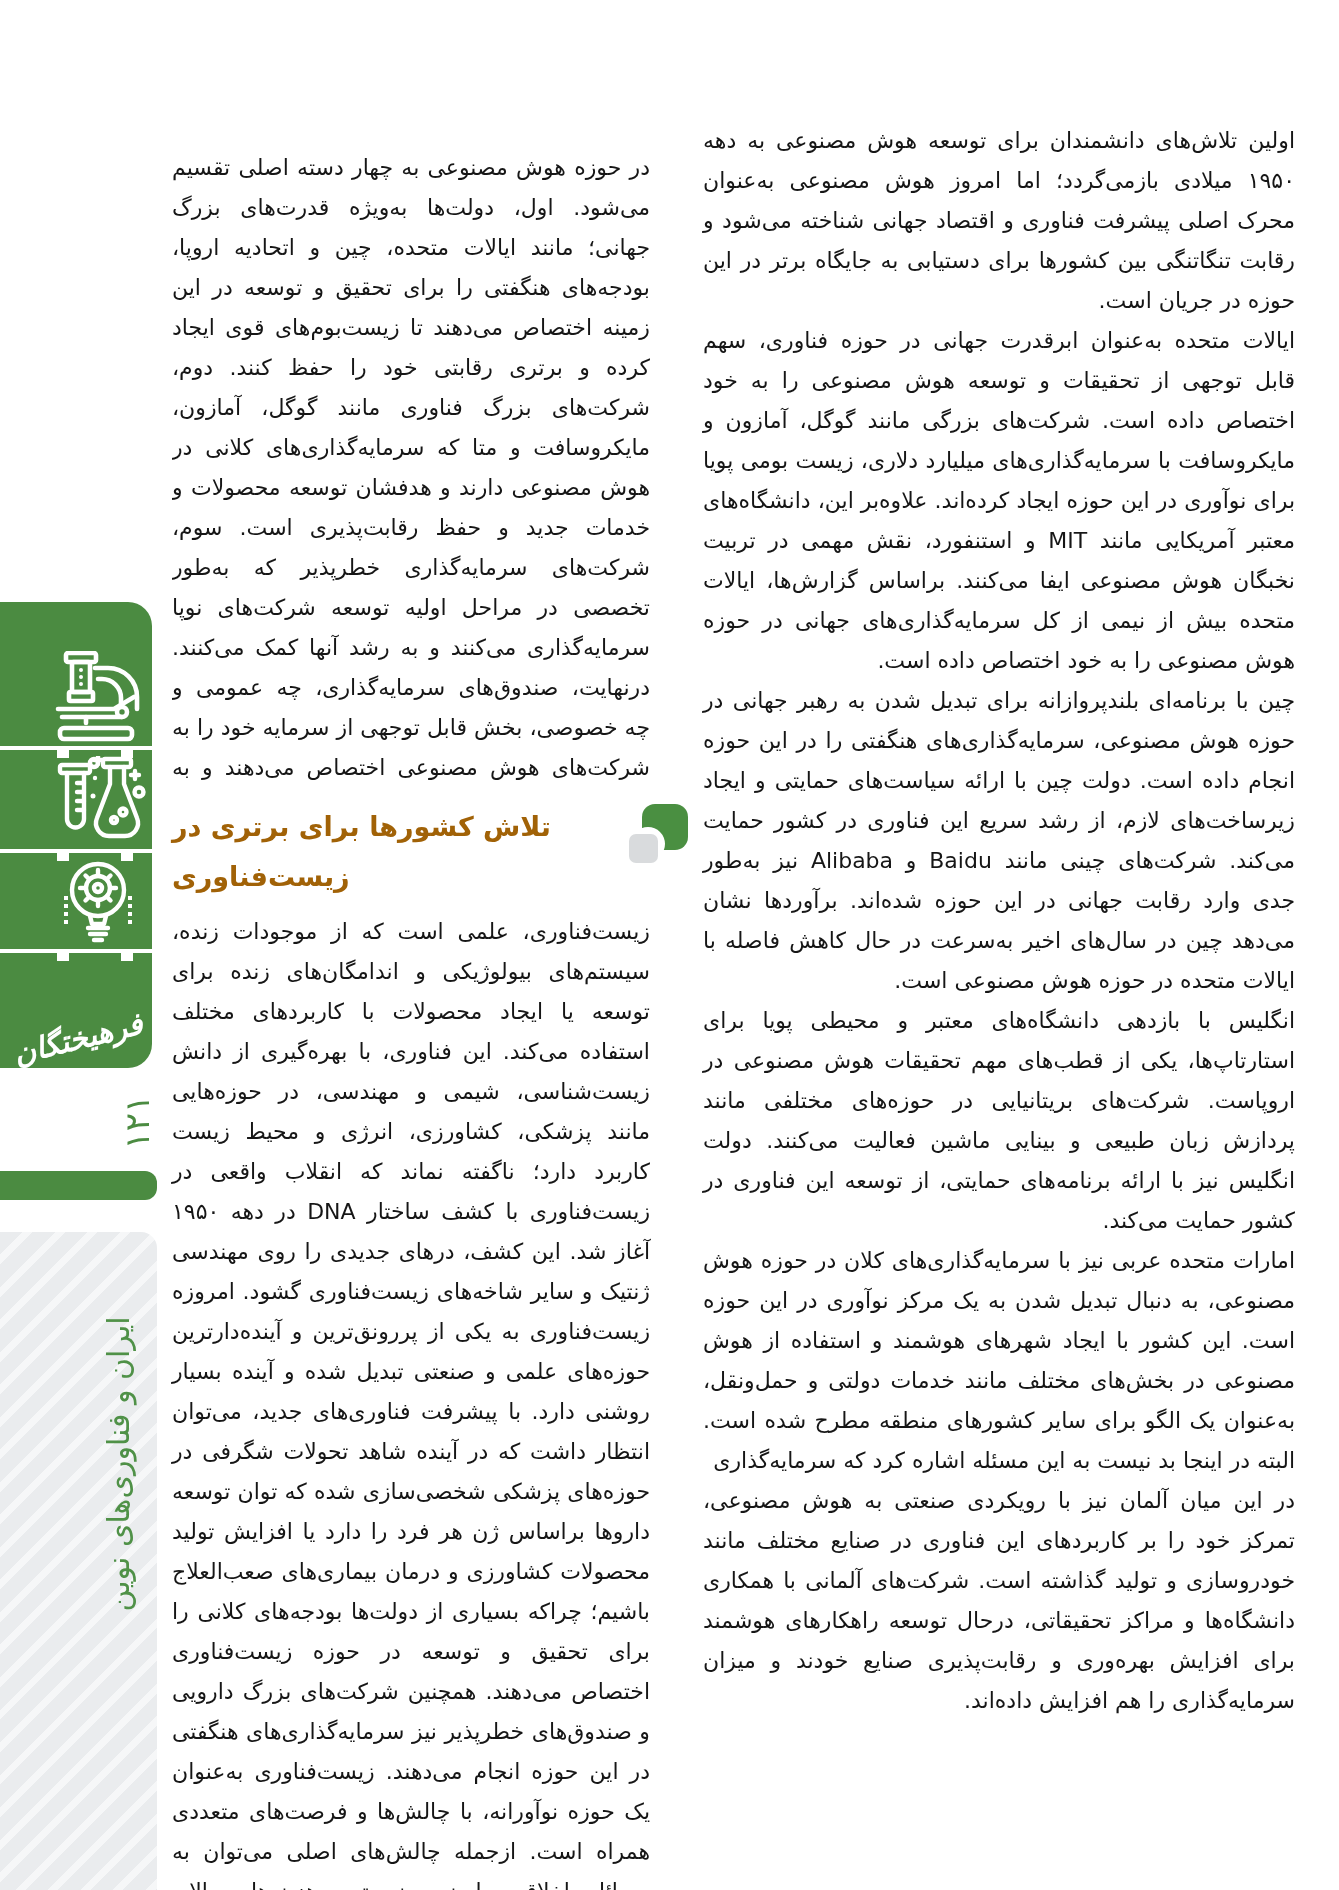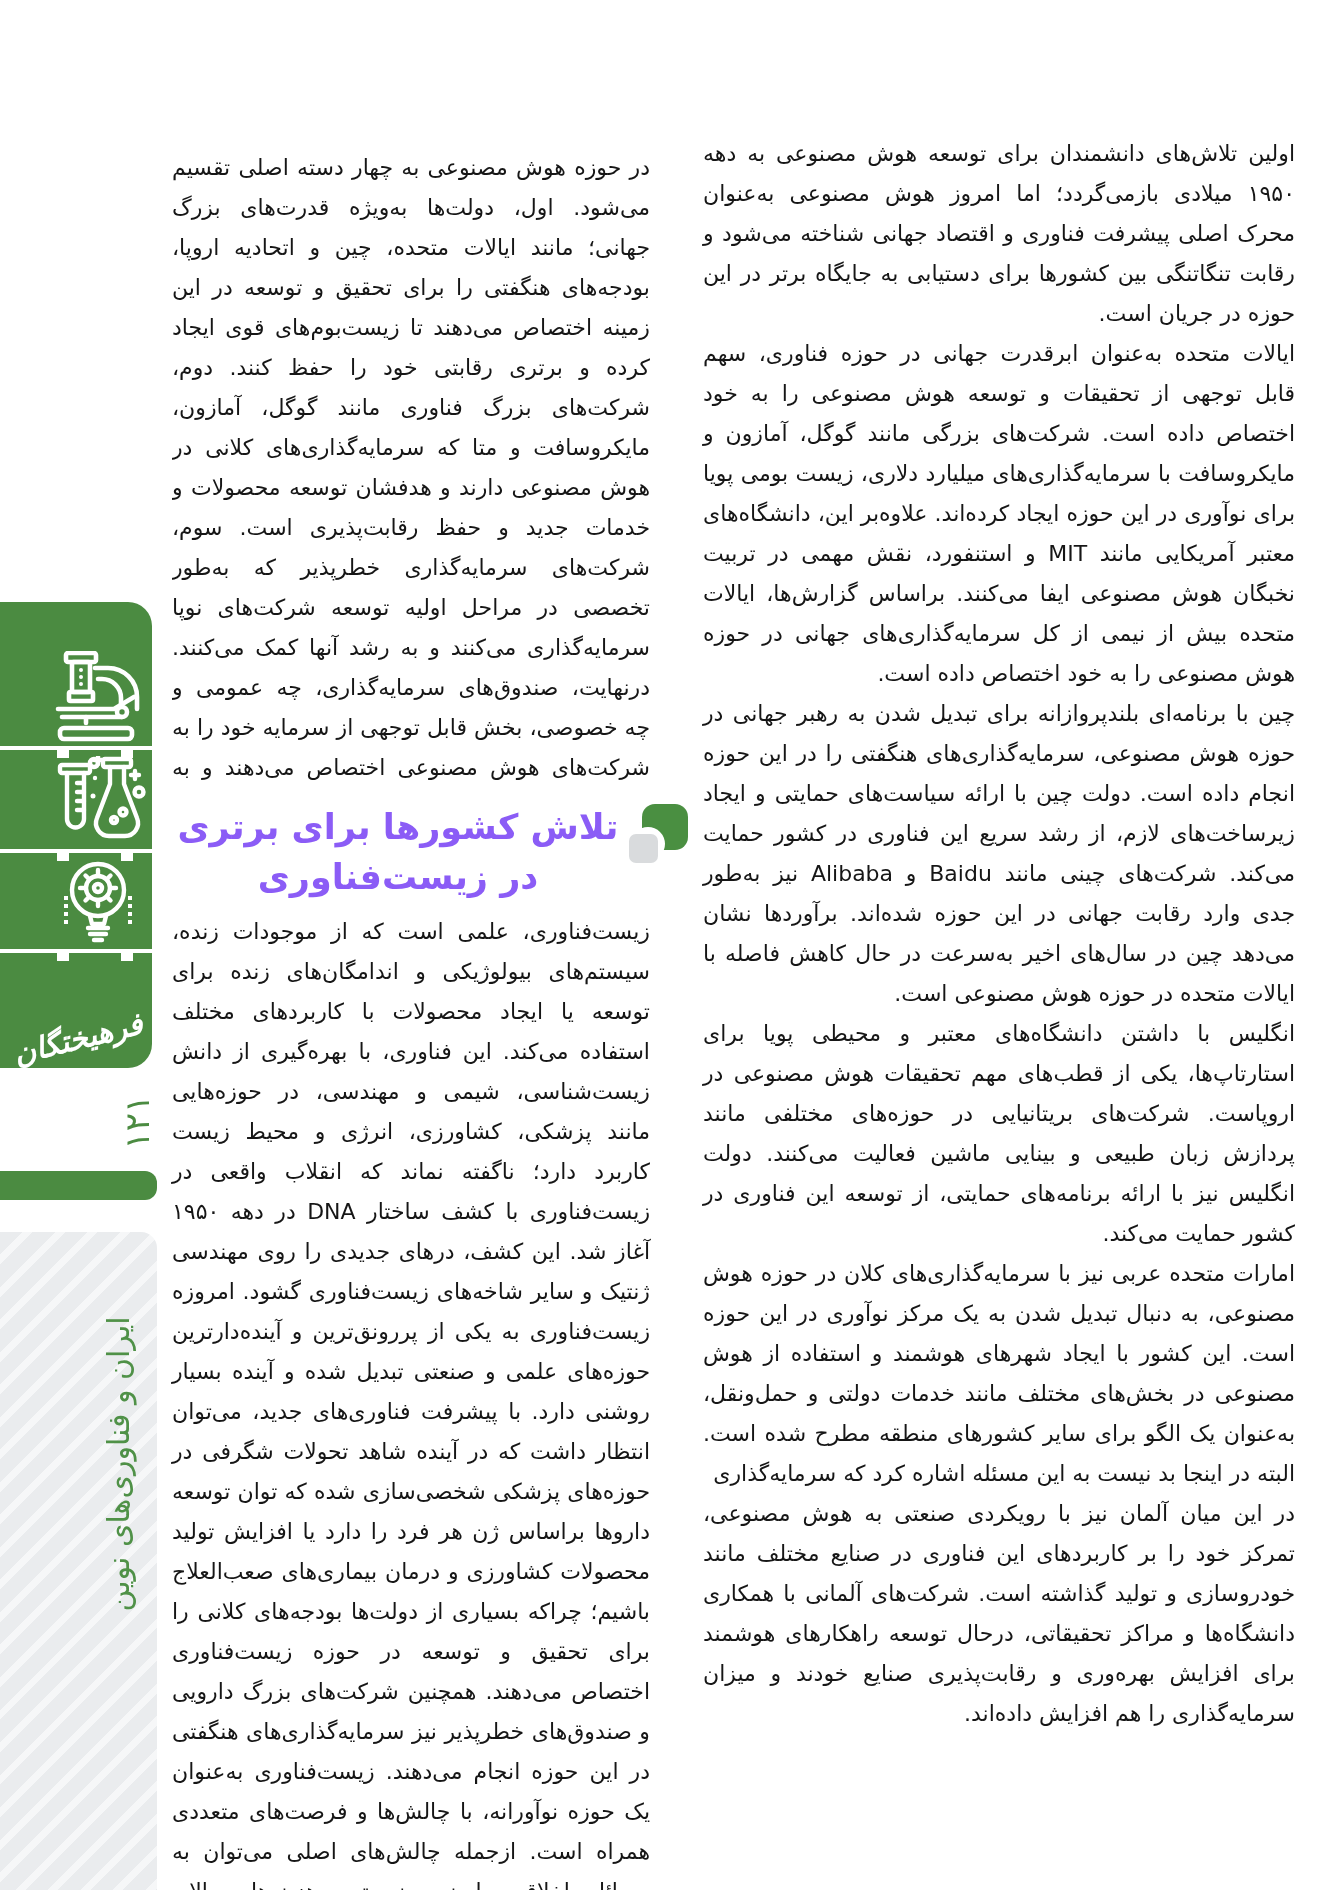--- a/index.html
+++ b/index.html
@@ -7,27 +7,27 @@
     width:1339px;height:1890px;position:relative;background:#ffffff;
     overflow:hidden;
     font-family:"DejaVu Sans", sans-serif;
   }
   
   .col{
     position:absolute;direction:rtl;text-align:justify;
     color:#161616;font-size:22px;line-height:40px;
   }
   .col p{margin:0;padding:0;}
-  .col-right{left:703px;top:134px;width:592px;}
+  .col-right{left:703px;top:121px;width:592px;}
   .col-left{left:172px;top:148px;width:478px;}
   .lead-box{height:640px;overflow:hidden;}
   .section-heading{
     position:relative;margin:14px 0 10px 0;padding:0 26px 0 0;
-    text-align:center;font-size:35px;font-weight:bold;line-height:50px;
-    color:#8b5cf6;
+    text-align:left;font-size:27px;font-weight:bold;line-height:50px;
+    color:#a16207;
   }
   
   .h-icon{position:absolute;right:-38px;top:2px;width:46px;height:46px;}
   .h-icon .g-green{position:absolute;inset:0;border-radius:13px;background:#4a8f41;z-index:1;}
   .h-icon .g-green::after{
     content:"";position:absolute;left:-11px;bottom:-11px;width:34px;height:34px;
     border-radius:50%;background:#ffffff;
   }
   .h-icon .g-gray{
     position:absolute;left:-13px;bottom:-13px;width:29px;height:29px;
@@ -168,16 +168,16 @@
     </span>
     <span>تلاش کشورها برای برتری در زیست‌فناوری</span>
   </h2>
   <p>زیست‌فناوری، علمی است که از موجودات زنده، سیستم‌های بیولوژیکی و اندامگان‌های زنده برای توسعه یا ایجاد محصولات با کاربردهای مختلف استفاده می‌کند. این فناوری، با بهره‌گیری از دانش زیست‌شناسی، شیمی و مهندسی، در حوزه‌هایی مانند پزشکی، کشاورزی، انرژی و محیط زیست کاربرد دارد؛ ناگفته نماند که انقلاب واقعی در زیست‌فناوری با کشف ساختار DNA در دهه ۱۹۵۰ آغاز شد. این کشف، درهای جدیدی را روی مهندسی ژنتیک و سایر شاخه‌های زیست‌فناوری گشود. امروزه زیست‌فناوری به یکی از پررونق‌ترین و آینده‌دارترین حوزه‌های علمی و صنعتی تبدیل شده و آینده بسیار روشنی دارد. با پیشرفت فناوری‌های جدید، می‌توان انتظار داشت که در آینده شاهد تحولات شگرفی در حوزه‌های پزشکی شخصی‌سازی شده که توان توسعه داروها براساس ژن هر فرد را دارد یا افزایش تولید محصولات کشاورزی و درمان بیماری‌های صعب‌العلاج باشیم؛ چراکه بسیاری از دولت‌ها بودجه‌های کلانی را برای تحقیق و توسعه در حوزه زیست‌فناوری اختصاص می‌دهند. همچنین شرکت‌های بزرگ دارویی و صندوق‌های خطرپذیر نیز سرمایه‌گذاری‌های هنگفتی در این حوزه انجام می‌دهند. زیست‌فناوری به‌عنوان یک حوزه نوآورانه، با چالش‌ها و فرصت‌های متعددی همراه است. ازجمله چالش‌های اصلی می‌توان به مسائل اخلاقی، ایمنی، زیستی، هزینه‌های بالای تحقیق و توسعه و رقابت شدید در این صنعت اشاره کرد که ممکن است مانع از پیشرفت سریع فناوری‌های زیست‌فناوری شوند.</p>
 </section>
 
 <section class="col col-right">
   <p>اولین تلاش‌های دانشمندان برای توسعه هوش مصنوعی به دهه ۱۹۵۰ میلادی بازمی‌گردد؛ اما امروز هوش مصنوعی به‌عنوان محرک اصلی پیشرفت فناوری و اقتصاد جهانی شناخته می‌شود و رقابت تنگاتنگی بین کشورها برای دستیابی به جایگاه برتر در این حوزه در جریان است.</p>
   <p>ایالات متحده به‌عنوان ابرقدرت جهانی در حوزه فناوری، سهم قابل توجهی از تحقیقات و توسعه هوش مصنوعی را به خود اختصاص داده است. شرکت‌های بزرگی مانند گوگل، آمازون و مایکروسافت با سرمایه‌گذاری‌های میلیارد دلاری، زیست بومی پویا برای نوآوری در این حوزه ایجاد کرده‌اند. علاوه‌بر این، دانشگاه‌های معتبر آمریکایی مانند MIT و استنفورد، نقش مهمی در تربیت نخبگان هوش مصنوعی ایفا می‌کنند. براساس گزارش‌ها، ایالات متحده بیش از نیمی از کل سرمایه‌گذاری‌های جهانی در حوزه هوش مصنوعی را به خود اختصاص داده است.</p>
   <p>چین با برنامه‌ای بلندپروازانه برای تبدیل شدن به رهبر جهانی در حوزه هوش مصنوعی، سرمایه‌گذاری‌های هنگفتی را در این حوزه انجام داده است. دولت چین با ارائه سیاست‌های حمایتی و ایجاد زیرساخت‌های لازم، از رشد سریع این فناوری در کشور حمایت می‌کند. شرکت‌های چینی مانند Baidu و Alibaba نیز به‌طور جدی وارد رقابت جهانی در این حوزه شده‌اند. برآوردها نشان می‌دهد چین در سال‌های اخیر به‌سرعت در حال کاهش فاصله با ایالات متحده در حوزه هوش مصنوعی است.</p>
-  <p>انگلیس با داشتن دانشگاه‌های معتبر و محیطی پویا برای استارتاپ‌ها، یکی از قطب‌های مهم تحقیقات هوش مصنوعی در اروپاست. شرکت‌های بریتانیایی در حوزه‌های مختلفی مانند پردازش زبان طبیعی و بینایی ماشین فعالیت می‌کنند. دولت انگلیس نیز با ارائه برنامه‌های حمایتی، از توسعه این فناوری در کشور حمایت می‌کند.</p>
+  <p>انگلیس با بازدهی دانشگاه‌های معتبر و محیطی پویا برای استارتاپ‌ها، یکی از قطب‌های مهم تحقیقات هوش مصنوعی در اروپاست. شرکت‌های بریتانیایی در حوزه‌های مختلفی مانند پردازش زبان طبیعی و بینایی ماشین فعالیت می‌کنند. دولت انگلیس نیز با ارائه برنامه‌های حمایتی، از توسعه این فناوری در کشور حمایت می‌کند.</p>
   <p>امارات متحده عربی نیز با سرمایه‌گذاری‌های کلان در حوزه هوش مصنوعی، به دنبال تبدیل شدن به یک مرکز نوآوری در این حوزه است. این کشور با ایجاد شهرهای هوشمند و استفاده از هوش مصنوعی در بخش‌های مختلف مانند خدمات دولتی و حمل‌ونقل، به‌عنوان یک الگو برای سایر کشورهای منطقه مطرح شده است. البته در اینجا بد نیست به این مسئله اشاره کرد که سرمایه‌گذاری</p>
   <p>در این میان آلمان نیز با رویکردی صنعتی به هوش مصنوعی، تمرکز خود را بر کاربردهای این فناوری در صنایع مختلف مانند خودروسازی و تولید گذاشته است. شرکت‌های آلمانی با همکاری دانشگاه‌ها و مراکز تحقیقاتی، درحال توسعه راهکارهای هوشمند برای افزایش بهره‌وری و رقابت‌پذیری صنایع خودند و میزان سرمایه‌گذاری را هم افزایش داده‌اند.</p>
 </section>
 
 </body></html>

